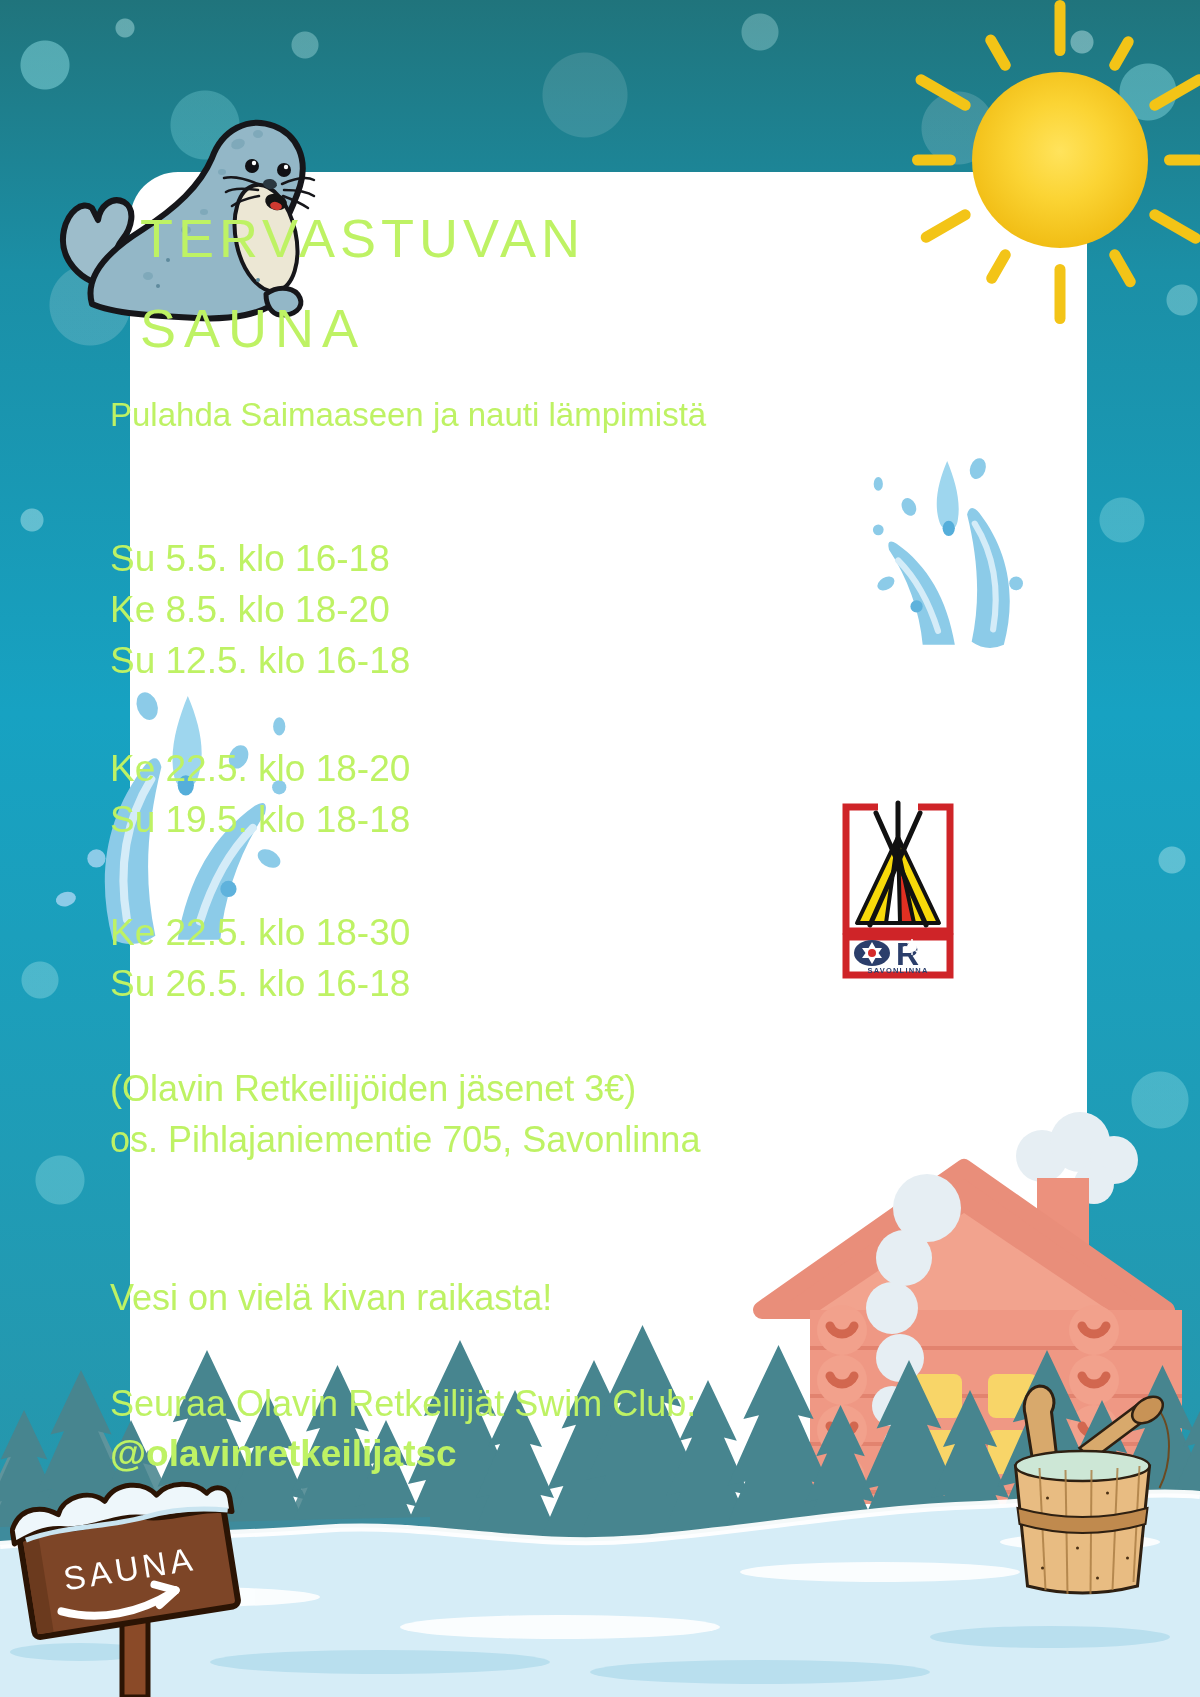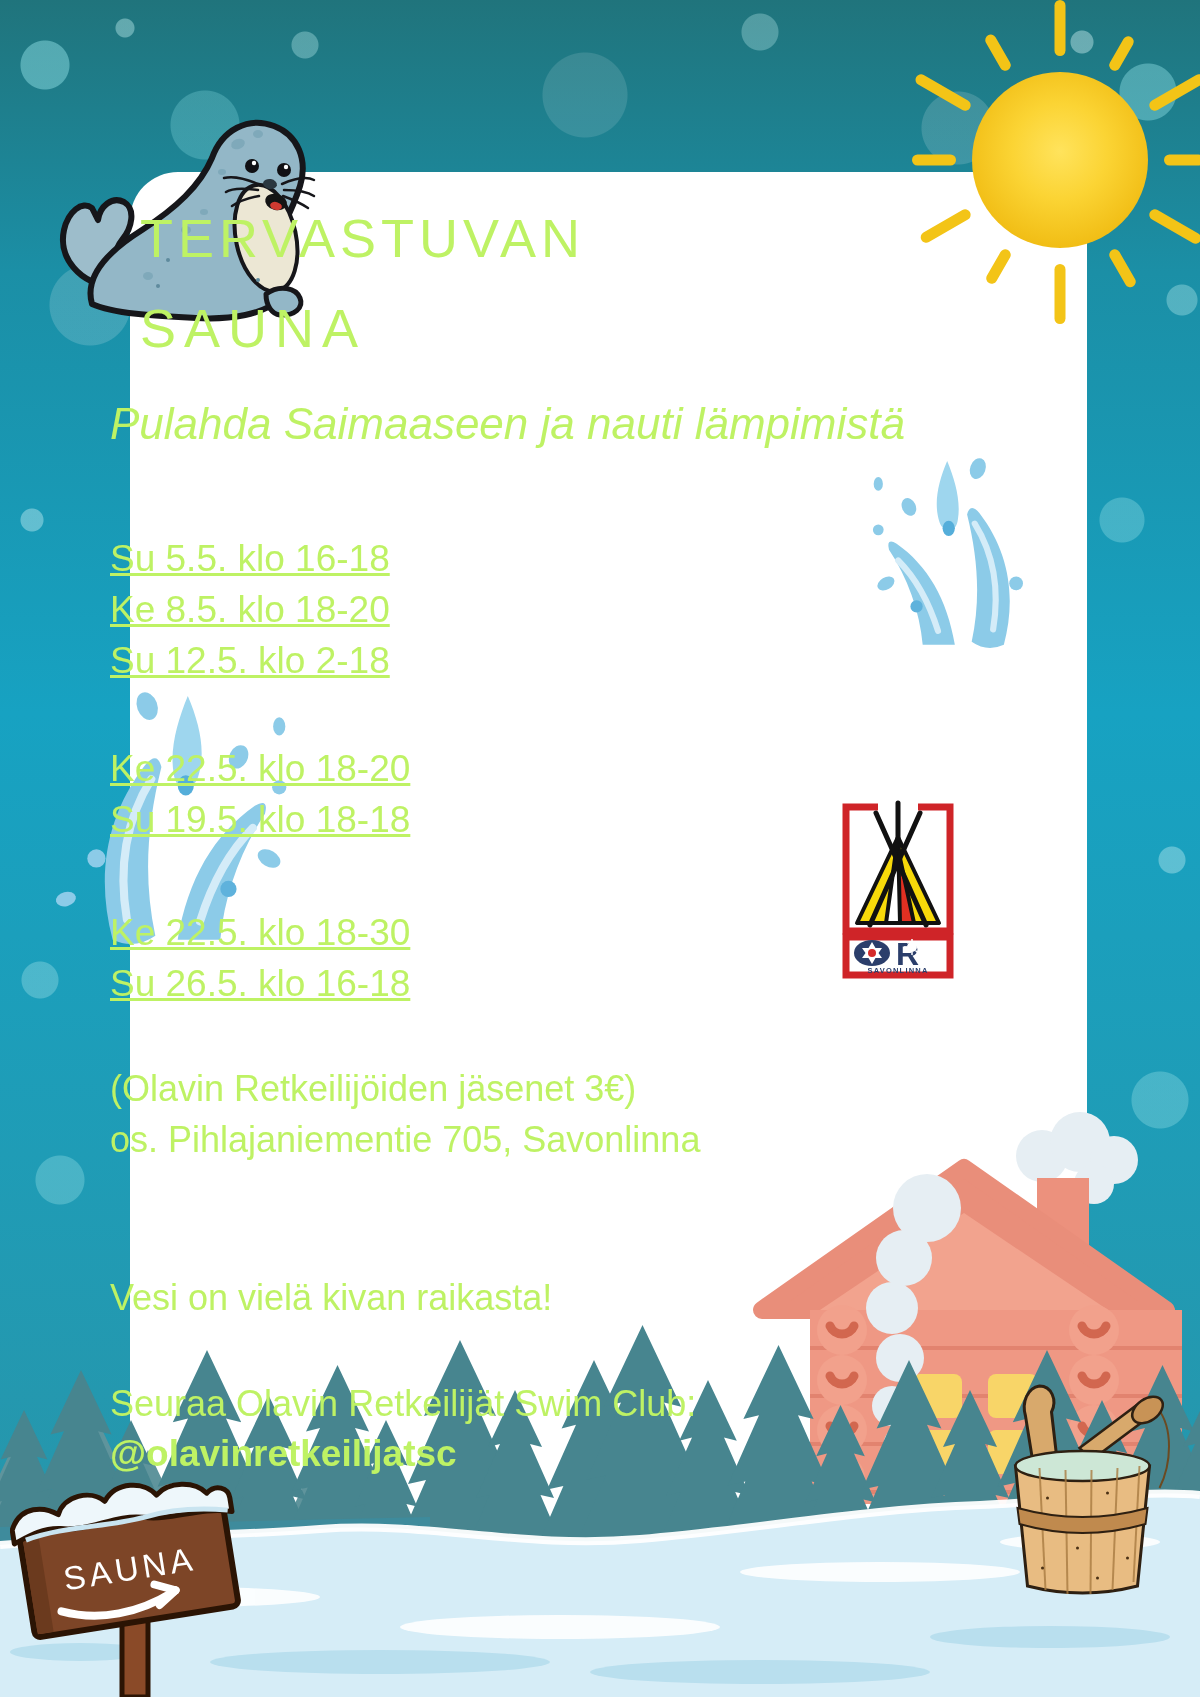--- a/index.html
+++ b/index.html
@@ -24,22 +24,22 @@
       radial-gradient(circle at 1172px 860px, rgba(220,250,250,.35) 0 13px, transparent 14px),
       radial-gradient(circle at 60px 1180px, rgba(170,235,238,.3) 0 24px, transparent 25px),
       radial-gradient(circle at 1160px 1100px, rgba(170,235,238,.3) 0 28px, transparent 29px),
       radial-gradient(circle at 760px 32px, rgba(200,245,245,.3) 0 18px, transparent 19px),
       radial-gradient(circle at 585px 95px, rgba(255,255,255,.12) 0 42px, transparent 43px),
       linear-gradient(180deg,#20747c 0%,#1b8fa6 16%,#17a2c2 42%,#1f9cb6 68%,#2a93a6 100%);}
   #card{left:130px;top:172px;width:957px;height:1356px;background:#ffffff;border-radius:48px;}
   .txt{color:#bef264;text-align:left;margin-top:41px;}
   #title1{left:140px;top:166px;width:820px;font-size:54px;letter-spacing:5px;font-weight:400;}
   #title2{left:140px;top:256px;width:820px;font-size:54px;letter-spacing:8px;font-weight:400;}
-  #intro{left:110px;top:356px;width:920px;font-size:44px;line-height:53px;font-style:italic;}
-  .sched{left:110px;width:920px;font-size:37px;line-height:51px;text-decoration:underline;}
+  #intro{left:110px;top:347px;width:920px;font-size:33px;line-height:53px;}
+  .sched{left:110px;width:920px;font-size:37px;line-height:51px;}
   #group1{top:492px;} #group2{top:702px;} #group3{top:866px;}
   #pricing{left:110px;top:1022px;width:920px;font-size:36px;line-height:51px;}
   #note{left:110px;top:1236px;width:920px;font-size:36px;}
   #follow1{left:110px;top:1342px;width:920px;font-size:36px;}
   #follow2{left:110px;top:1392px;width:920px;font-size:37px;font-weight:700;}
 </style>
 </head>
 <body>
 
 <div id="poster">
@@ -332,21 +332,21 @@
   <div id="title1" class="abs txt">TERVASTUVAN</div>
   <div id="title2" class="abs txt">SAUNA</div>
 
   <div id="intro" class="abs txt">
     <div>Pulahda Saimaaseen ja nauti lämpimistä</div>
   </div>
 
   <div id="group1" class="abs txt sched">
     <div>Su 5.5. klo 16-18</div>
     <div>Ke 8.5. klo 18-20</div>
-    <div>Su 12.5. klo 2-18</div>
+    <div>Su 12.5. klo 16-18</div>
   </div>
 
   <div id="group2" class="abs txt sched">
     <div>Ke 22.5. klo 18-20</div>
     <div>Su 19.5. klo 18-18</div>
   </div>
 
   <div id="group3" class="abs txt sched">
     <div>Ke 22.5. klo 18-30</div>
     <div>Su 26.5. klo 16-18</div>

